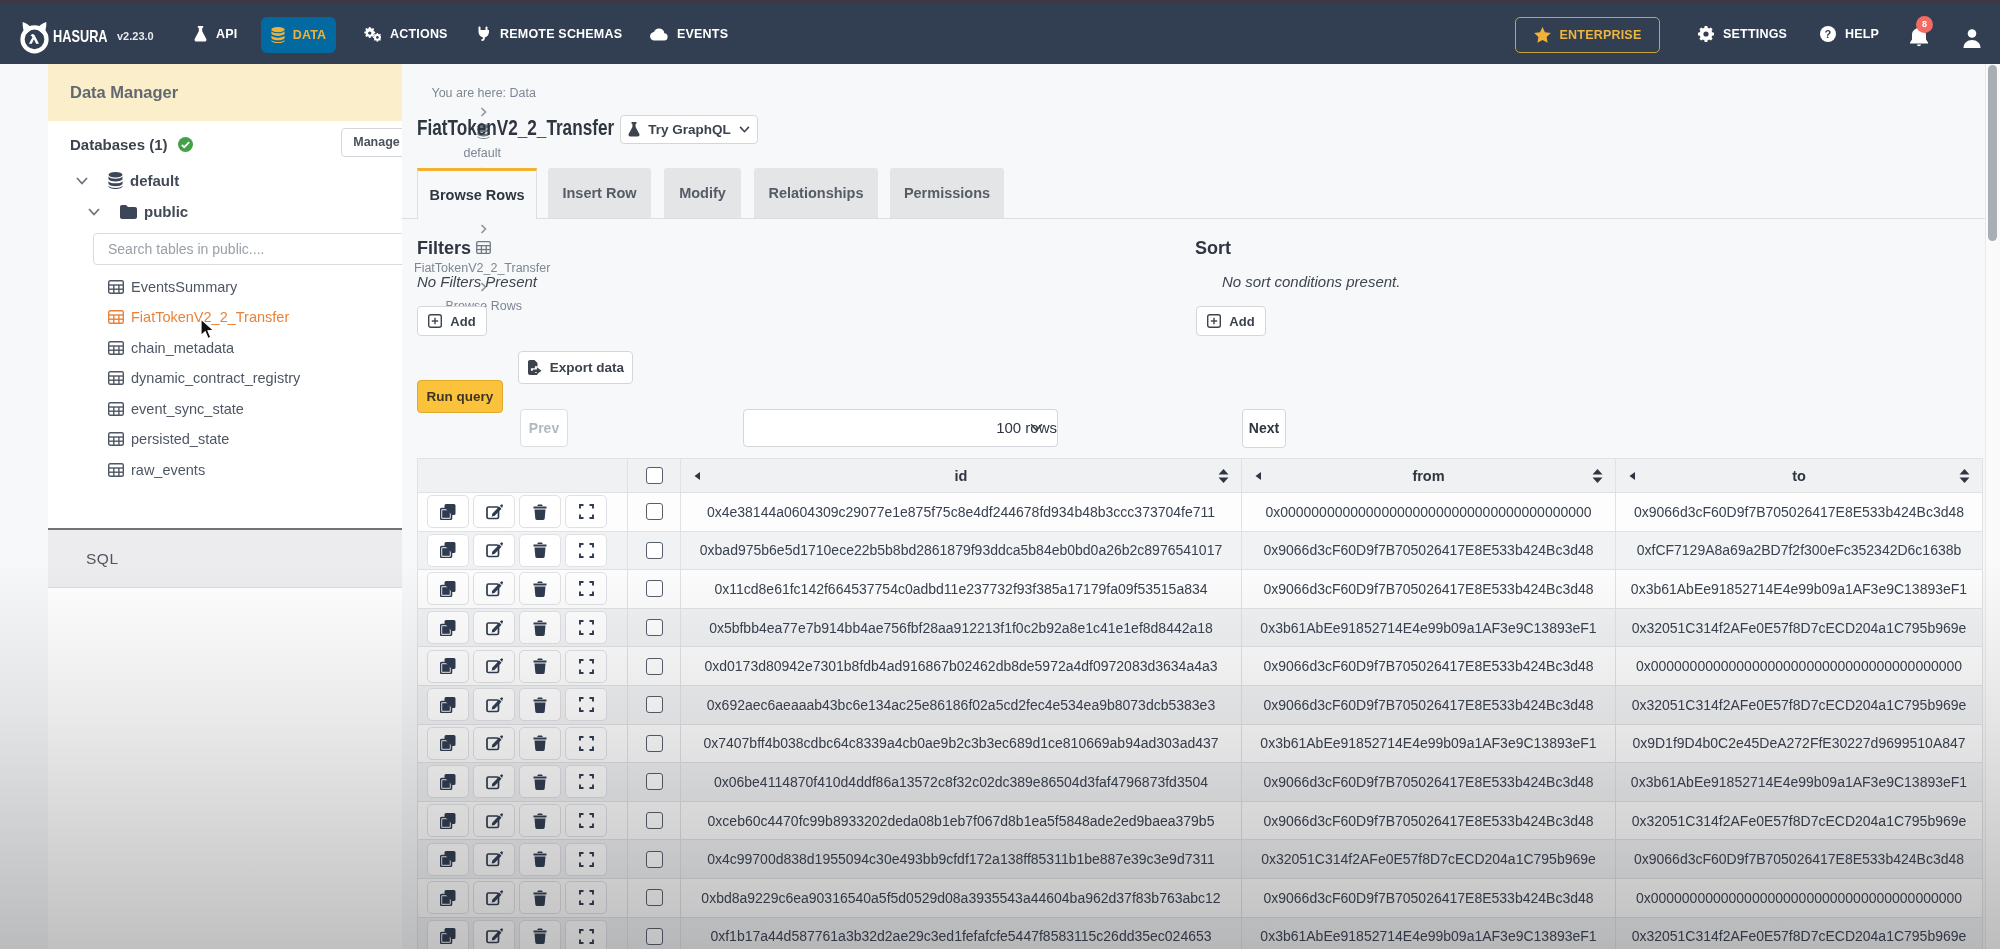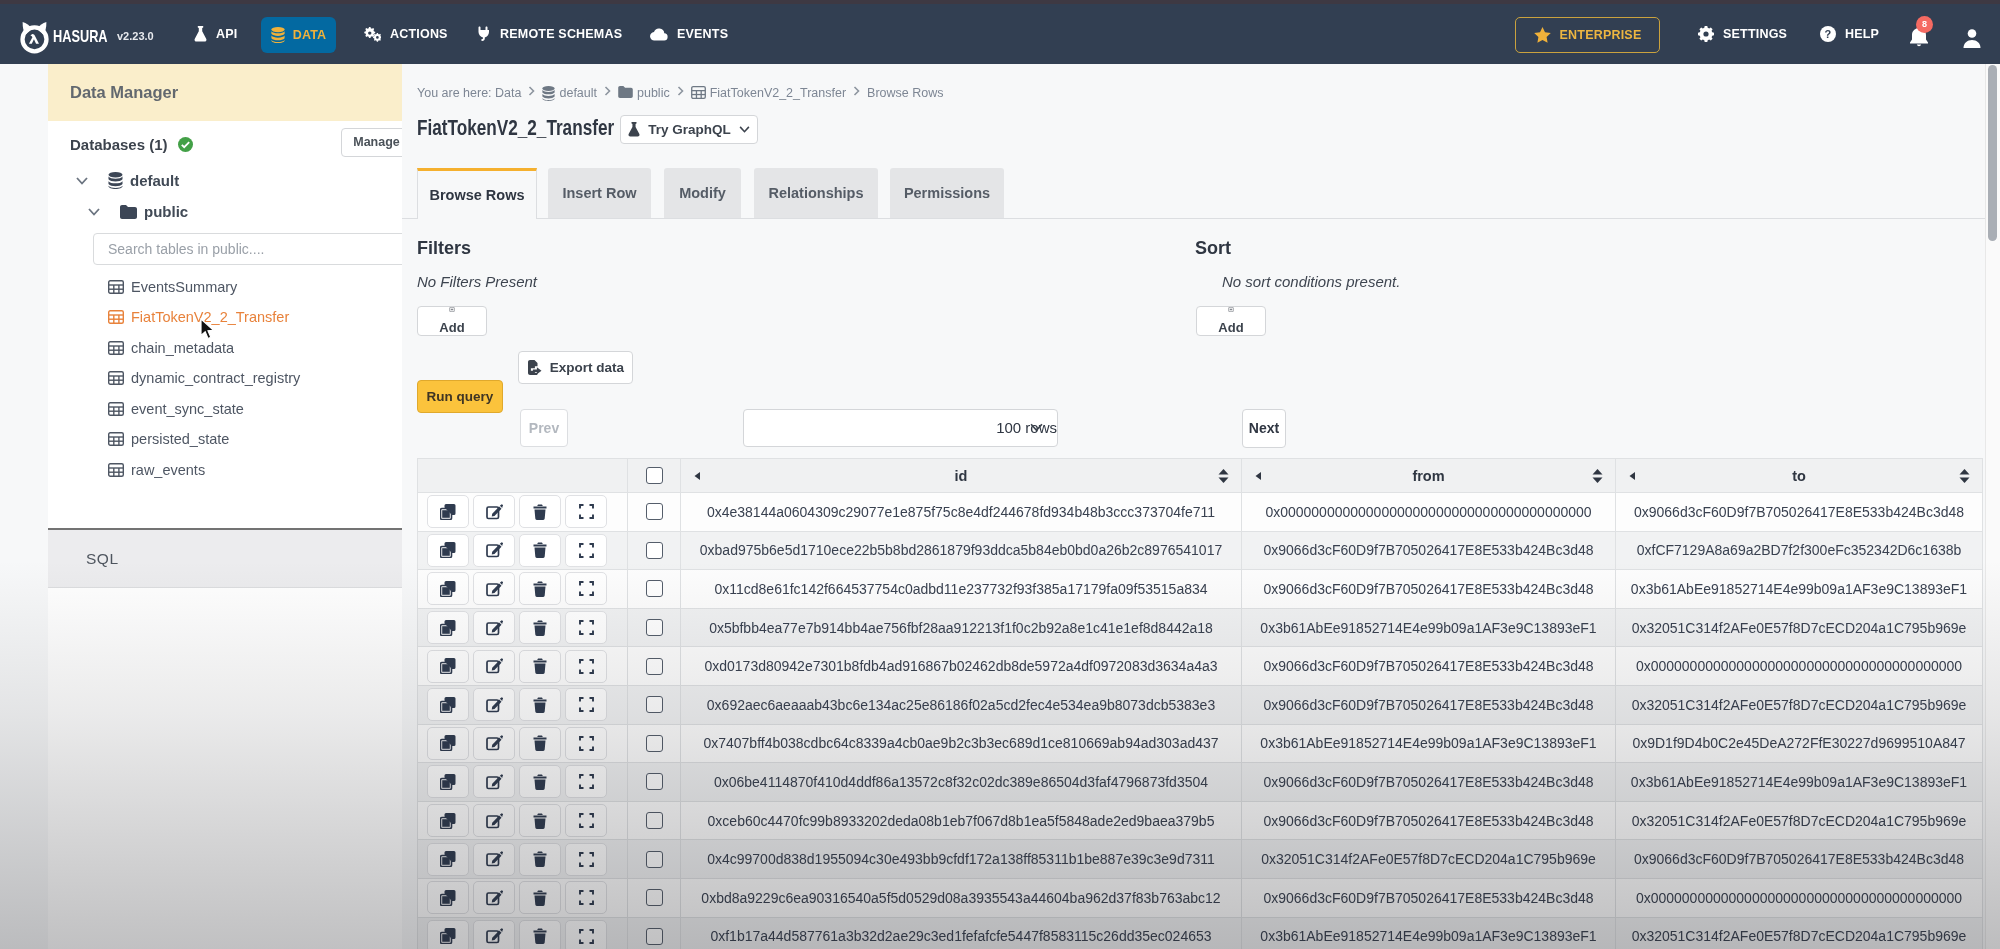--- a/index.html
+++ b/index.html
@@ -20,29 +20,29 @@
 #dmheader { left:0; top:0; width:400px; height:57px; background:#faeecb; color:#62686f; font-weight:bold; font-size:16.5px; line-height:57px; padding-left:22px; }
 #dbrow { left:22px; top:72px; font-size:15px; font-weight:bold; color:#3c434d; }
 #manage { left:293px; top:64px; width:71px; height:29px; border:1px solid #d4d6d9; border-radius:4px; background:#fff; font-weight:bold; font-size:12.5px; color:#4b5259; text-align:center; line-height:27px; }
 .treerow { position:absolute; display:flex; align-items:center; gap:7px; font-size:15px; font-weight:bold; color:#414a56; }
 #search { left:45px; top:169px; width:342px; height:32px; border:1px solid #d9dbdd; border-radius:4px; background:#fff; color:#9aa0a8; font-size:14px; line-height:30px; padding-left:14px; }
 .tbl { position:absolute; left:60px; display:flex; align-items:center; gap:7px; font-size:14.5px; color:#4e5663; }
 #sqlsec { left:0; top:464px; width:400px; height:60px; background:#ececee; border-top:2px solid #737373; border-bottom:1px solid #dcdddf; color:#4e555e; font-size:15.5px; line-height:58px; padding-left:38px; letter-spacing:0.5px; }
 
 
 #main { left:402px; top:64px; width:1598px; height:885px; background:#f7f8f9; }
-#crumb { left:15px; top:22px; font-size:12.5px; color:#7d8694; display:flex; gap:7px; }
+#crumb { left:15px; top:22px; font-size:12.5px; color:#7d8694; display:flex; align-items:center; gap:7px;flex-direction:column; }
 #title { left:15px; top:51px; font-size:22px; font-weight:bold; color:#2f3642; transform:scaleX(0.78); transform-origin:left; white-space:nowrap; }
 #trygql { left:218px; top:51px; width:138px; height:29px; border:1px solid #d4d6d9; border-radius:4px; background:#fff; display:flex; align-items:center; justify-content:center; gap:8px; font-size:13.5px; font-weight:bold; color:#3c434d; }
 #tabline { left:0; top:154px; width:1598px; height:1px; background:#dcdee1; }
 .tab { position:absolute; top:104px; height:50px; background:#e4e5e7; border-radius:3px 3px 0 0; font-weight:bold; font-size:14.5px; color:#555c66; display:flex; align-items:center; justify-content:center; }
 #tab-active { position:absolute; left:15px; top:104px; width:120px; height:51px; background:#f7f8f9; border:1px solid #dcdee1; border-bottom:none; border-top:3px solid #f5b02e; font-weight:bold; font-size:14.5px; color:#2f3642; display:flex; align-items:center; justify-content:center; }
 .h2 { position:absolute; font-size:18px; font-weight:bold; color:#2f3642; }
 .noital { position:absolute; font-size:15px; font-style:italic; color:#3e4550; }
-.addbtn { position:absolute; width:70px; height:30px; border:1px solid #d4d6d9; border-radius:4px; background:#fff; display:flex; align-items:center; justify-content:center; gap:8px; font-size:13px; font-weight:bold; color:#3c434d;flex-direction:column; }
+.addbtn { position:absolute; width:70px; height:30px; border:1px solid #d4d6d9; border-radius:4px; background:#fff; display:flex; align-items:center; justify-content:center; gap:8px; font-size:13px; font-weight:bold; color:#3c434d; }
 #runq { left:15px; top:287px; width:86px; height:33px; background:#fbc33c; border:1px solid #e0a92c; border-radius:4px; font-size:13.5px; font-weight:bold; color:#3f3524; text-align:center; line-height:31px;margin-top:29px; }
 #expdata { left:116px; top:287px; width:115px; height:33px; background:#fff; border:1px solid #d4d6d9; border-radius:4px; display:flex; align-items:center; justify-content:center; gap:8px; font-size:13.5px; font-weight:bold; color:#3c434d; }
 #prev { left:118px; top:345px; width:48px; height:38px; background:#fff; border:1px solid #dcdee1; border-radius:4px; font-size:14px; font-weight:bold; color:#b3b8bf; text-align:center; line-height:36px; }
 #rowsel { left:341px; top:345px; width:315px; height:38px; background:#fff; border:1px solid #d4d6d9; border-radius:4px; font-size:15px; color:#2f3642; line-height:36px; padding-left:14px;text-align:right; }
 #next { left:840px; top:345px; width:44px; height:39px; background:#fff; border:1px solid #d4d6d9; border-radius:4px; font-size:14px; font-weight:bold; color:#2f3642; text-align:center; line-height:36px; }
 
 
 #dtable { left:15px; top:394px; width:1566px; }
 .trow { display:flex; border-bottom:1px solid #dfe1e3; }
 .trow > div { border-right:1px solid #dfe1e3; display:flex; align-items:center; justify-content:center; }

